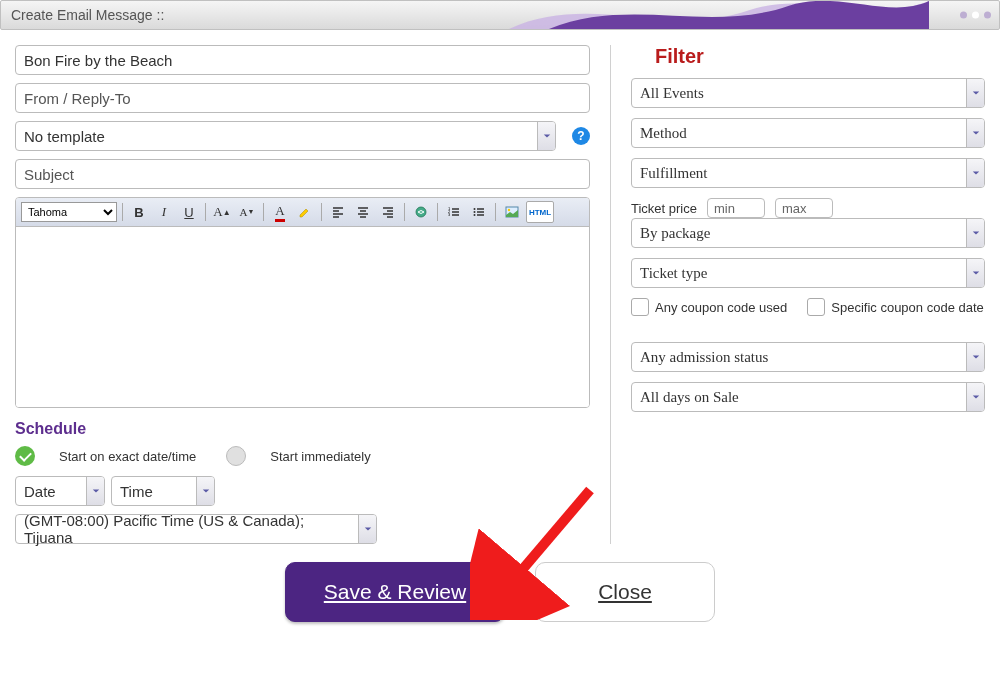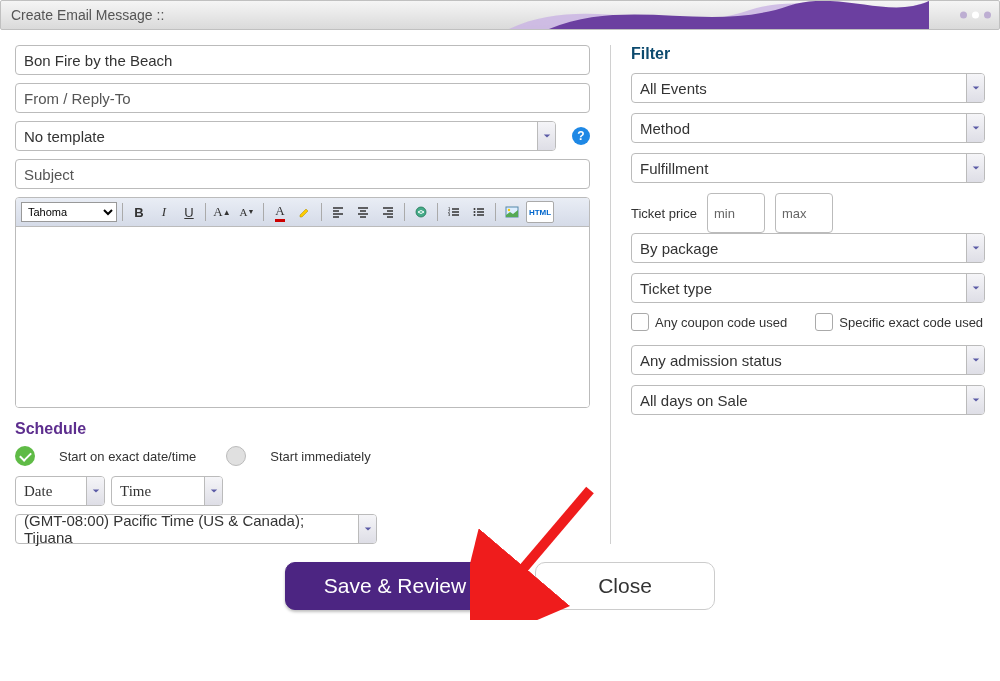--- a/index.html
+++ b/index.html
@@ -29,31 +29,31 @@
 .tbtn { width: 22px; height: 22px; display: flex; align-items: center; justify-content: center; background: transparent; border: none; cursor: pointer; font-size: 13px; color: #333; border-radius: 2px; }
 .tsep { width: 1px; height: 18px; background: #aaa; margin: 0 2px; }
 .editor-body { height: 180px; background: #fff; }
 .schedule-title { color: #5d2e8e; font-weight: bold; font-size: 16px; margin: 12px 0 8px 0; }
 .radio-row { display: flex; align-items: center; gap: 30px; margin-bottom: 10px; }
 .radio-opt { display: flex; align-items: center; gap: 24px; font-size: 13px; }
 .radio-circle { width: 20px; height: 20px; border-radius: 50%; display: flex; align-items: center; justify-content: center; }
 .radio-circle.checked { background: #5fbb46; }
 .radio-circle.checked::after { content:""; width: 9px; height: 5px; border-left: 2px solid #fff; border-bottom: 2px solid #fff; transform: rotate(-45deg); margin-top:-2px; }
 .radio-circle.unchecked { background: #e0e0e0; border: 1px solid #bbb; }
-.datetime-row { display: flex; gap: 6px; margin-bottom: 8px; font-family: Liberation Serif, serif; }
-.filter-title { color: #0c4a6e; font-weight: bold; font-size: 16px; margin-bottom: 10px; }
-.full-sel { width: 100%; margin-bottom: 10px; }
+.datetime-row { display: flex; gap: 6px; margin-bottom: 8px; }
+.filter-title { color: #b91c1c; font-weight: bold; font-size: 20px; margin-bottom: 10px; margin-left: 24px; }
+.full-sel { width: 100%; margin-bottom: 10px; font-family: Liberation Serif, serif; }
 .price-row { display: flex; align-items: center; gap: 10px; font-size: 13px; }
-.price-row .small-input { width: 58px; height: 40px; border:1px solid #bbb; border-radius:4px; padding:0 6px; font-size:13px; }
+.price-row .small-input { width: 58px; height: 20px; border:1px solid #bbb; border-radius:4px; padding:0 6px; font-size:13px; }
 .price-row .small-input::placeholder{color:#666;}
-.check-row { display: flex; align-items: flex-start; gap: 28px; margin-bottom: 14px; font-size: 13px; }
+.check-row { display: flex; align-items: flex-start; gap: 20px; margin-bottom: 26px; font-size: 13px; }
 .check-opt { display: flex; align-items: center; gap: 6px; }
 .chk { width: 18px; height: 18px; border:1px solid #aaa; border-radius:3px; background:#fff; }
 .btn-row { display:flex; justify-content:center; gap: 30px; margin-top: 18px; position: relative; }
-.btn { height: 48px; border-radius: 10px; font-size: 21px; padding: 0 28px; display:flex; align-items:center; justify-content:center; cursor:pointer; }
+.btn { height: 60px; border-radius: 10px; font-size: 21px; padding: 0 28px; display:flex; align-items:center; justify-content:center; cursor:pointer;text-decoration:underline; }
 .btn-primary { background:#4c2582; color:#fff; border:1px solid #4c2582; box-shadow: 0 2px 3px rgba(0,0,0,0.25); width:220px; }
 .btn-secondary { background:#fff; color:#333; border:1px solid #ccc; width:180px; }
 .arrow-overlay { position:absolute; left:470px; top:480px; width:140px; height:140px; pointer-events:none; }
 .arrow-overlay svg { width:100%; height:100%; }
 </style>
 </head>
 <body>
 
 <div class="titlebar">
   <span class="title">Create Email Message ::</span>
@@ -180,21 +180,21 @@
     </div>
     <div class="datetime-row">
       <div class="sel" style="width:90px">
         <span class="txt">Date</span>
         <span class="arrow-btn">
             <svg viewBox="0 0 10 10">
               <path d="M1 3 L5 7 L9 3 Z"></path>
             </svg>
           </span>
       </div>
-      <div class="sel" style="width:112px">
+      <div class="sel" style="width:104px">
         <span class="txt">Time</span>
         <span class="arrow-btn">
             <svg viewBox="0 0 10 10">
               <path d="M1 3 L5 7 L9 3 Z"></path>
             </svg>
           </span>
       </div>
     </div>
     <div class="sel" style="width:362px">
       <span class="txt">(GMT-08:00) Pacific Time (US &amp; Canada); Tijuana</span>
@@ -257,21 +257,21 @@
         </span>
     </div>
 
     <div class="check-row">
       <div class="check-opt">
         <span class="chk"></span>
         <span>Any coupon code used</span>
       </div>
       <div class="check-opt">
         <span class="chk"></span>
-        <span>Specific exact code used</span>
+        <span>Specific coupon code date</span>
       </div>
     </div>
 
     <div class="sel full-sel">
       <span class="txt">Any admission status</span>
       <span class="arrow-btn">
           <svg viewBox="0 0 10 10">
             <path d="M1 3 L5 7 L9 3 Z"></path>
           </svg>
         </span>

